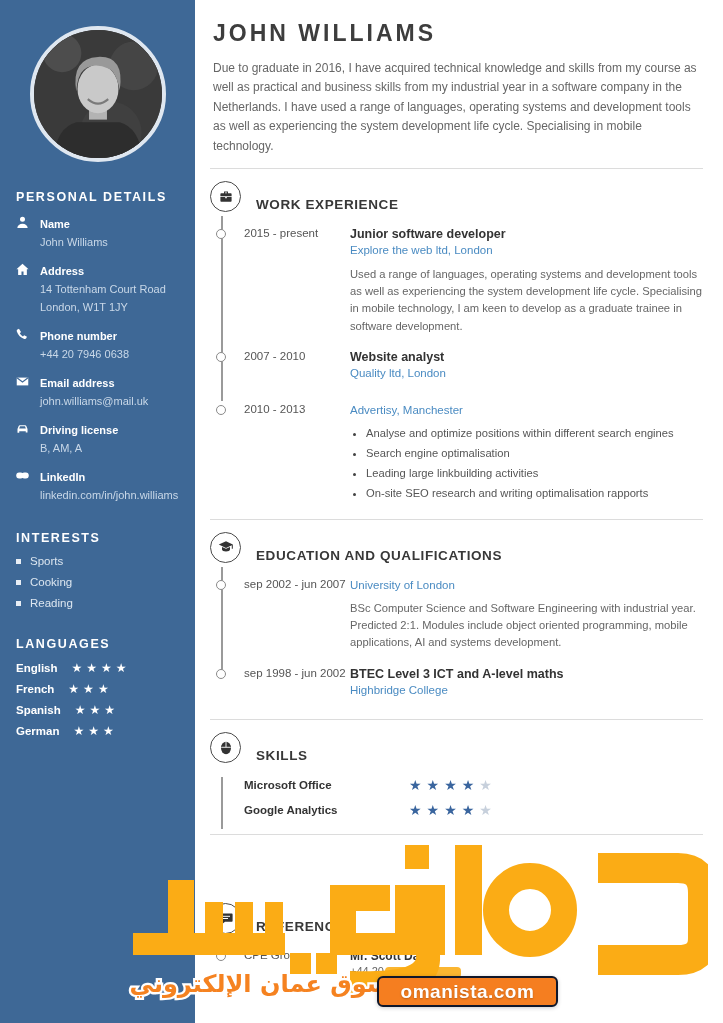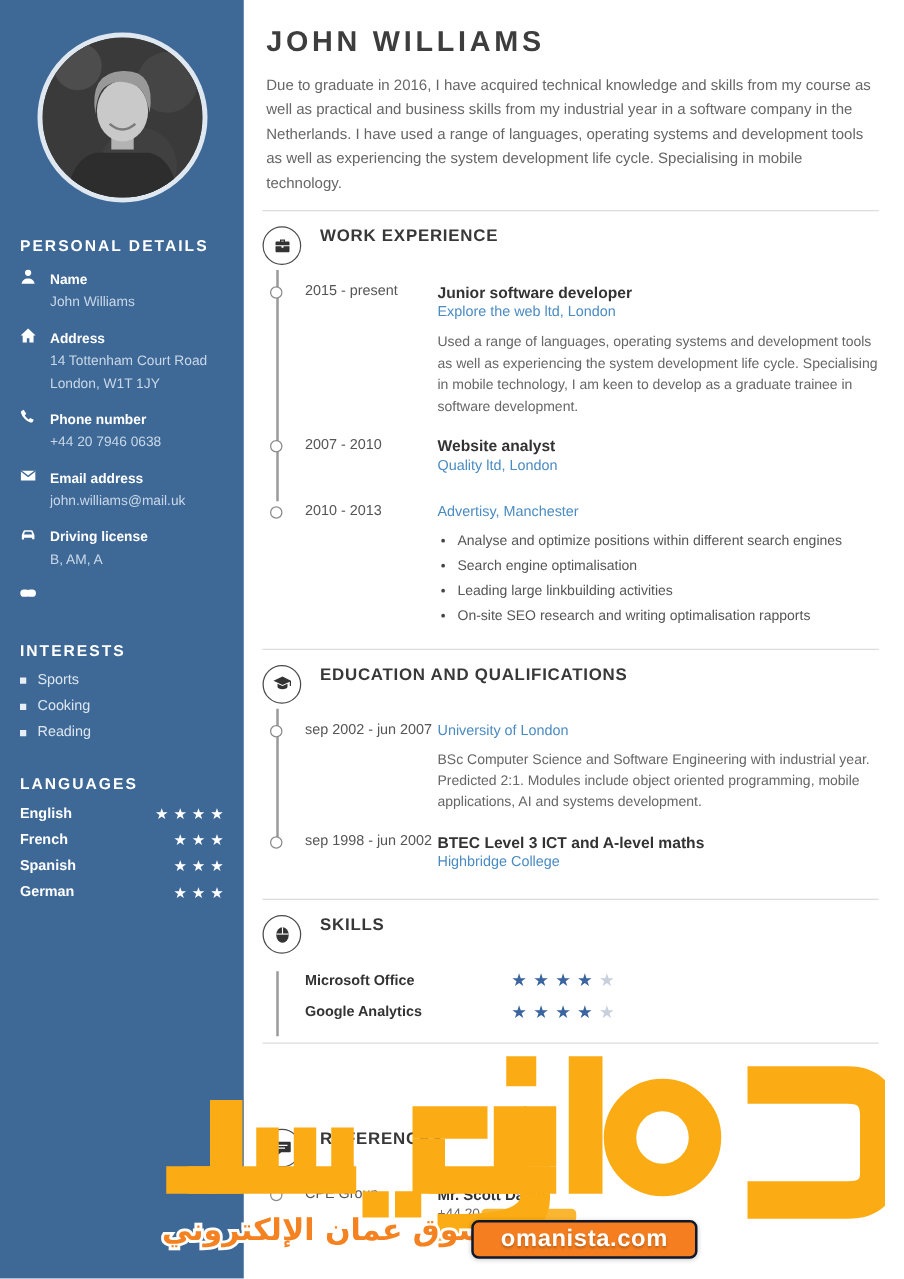--- a/index.html
+++ b/index.html
@@ -13,32 +13,32 @@
   .sb-title{font-size:12.5px;font-weight:bold;letter-spacing:1.6px;margin:28px 0 10px;color:#ffffff;}
   .detail{display:flex;margin-bottom:11px;}
   .d-icon{width:24px;flex-shrink:0;padding-top:1px;}
   .d-icon svg{width:13px;height:13px;fill:#fff;}
   .d-text{flex:1;}
   .d-label{font-size:11px;font-weight:bold;color:#fff;line-height:1.35;}
   .d-value{font-size:11px;color:#c9d8e8;line-height:1.35;}
   .int-item{display:flex;align-items:center;margin-bottom:9px;}
   .sq{width:5px;height:5px;background:#e8eef5;margin-right:9px;flex-shrink:0;}
   .int-label{font-size:11.5px;color:#dce6f0;}
-  .lang-row{display:flex;justify-content:space-between;align-items:center;margin-bottom:7px;}
+  .lang-row{display:flex;justify-content:flex-start;align-items:center;margin-bottom:7px;gap:10px;}
   .lang-name{font-size:11.5px;font-weight:bold;color:#fff;}
   .stars{font-family:"DejaVu Sans",sans-serif;font-size:12px;white-space:nowrap;}
   .stars .star{margin-left:4px;}
   .sidebar .stars .star{color:#fff;}
 
   
   .main{position:absolute;left:195px;top:0;width:528px;height:1023px;box-sizing:border-box;padding:14px 20px 0 15px;}
   h1.name{font-size:23px;font-weight:bold;letter-spacing:3px;color:#3d3d3d;margin:6px 0 12px;padding-left:3px;}
   .summary{font-size:12px;line-height:1.62;color:#666;margin:0 0 12px;padding-left:3px;}
   hr.div{border:none;border-top:1px solid #dcdcdc;margin:10px 0;}
-  .sec-head{display:flex;align-items:flex-start;margin:12px 0 14px;}
+  .sec-head{display:flex;align-items:flex-end;margin:12px 0 14px;}
   .sec-icon{width:29px;height:29px;border:1.5px solid #4a4a4a;border-radius:50%;display:flex;align-items:center;justify-content:center;flex-shrink:0;background:#fff;}
   .sec-icon svg{width:16px;height:16px;}
   .sec-title{font-size:13.5px;font-weight:bold;letter-spacing:.6px;color:#383838;margin-left:15px;}
   .timeline{position:relative;}
   .timeline::before{content:'';position:absolute;left:11px;top:0;width:1.5px;background:#9a9a9a;}
   .tl-work::before{top:-10px;bottom:104px;}
   .tl-edu::before{top:-10px;bottom:34px;}
   .tl-ref::before{top:-10px;bottom:44px;}
   .entry{position:relative;display:flex;padding-left:34px;margin-bottom:14px;}
   .ring{position:absolute;left:6px;top:3px;width:8px;height:8px;border:1.5px solid #8a8a8a;border-radius:50%;background:#fff;}
@@ -131,20 +131,21 @@
             <path d="M1.6 7.6 2.9 4.3c.2-.5.7-.8 1.2-.8h5.8c.5 0 1 .3 1.2.8l1.3 3.3v3.6h-1.9V10H3.5v1.5H1.6zM3.4 7h7.2l-.9-2.3H4.3z"></path>
           </svg></span>
       <span class="d-text"><span class="d-label">Driving license</span><br><span class="d-value">B, AM, A</span></span>
     </div>
 
     <div class="detail">
       <span class="d-icon"><svg viewBox="0 0 14 14" fill="none" stroke="#fff" stroke-width="1.5">
             <rect x="1" y="4.6" width="6.4" height="4.8" rx="2.4"></rect>
             <rect x="6.6" y="4.6" width="6.4" height="4.8" rx="2.4"></rect>
           </svg></span>
+      <span class="d-text"><span class="d-label">LinkedIn</span><br><span class="d-value">linkedin.com/in/john.williams</span></span>
     </div>
 
     <div class="sb-title">INTERESTS</div>
     <div class="int-item">
         <span class="sq"></span>
         <span class="int-label">Sports</span>
       </div>
     <div class="int-item">
         <span class="sq"></span>
         <span class="int-label">Cooking</span>

